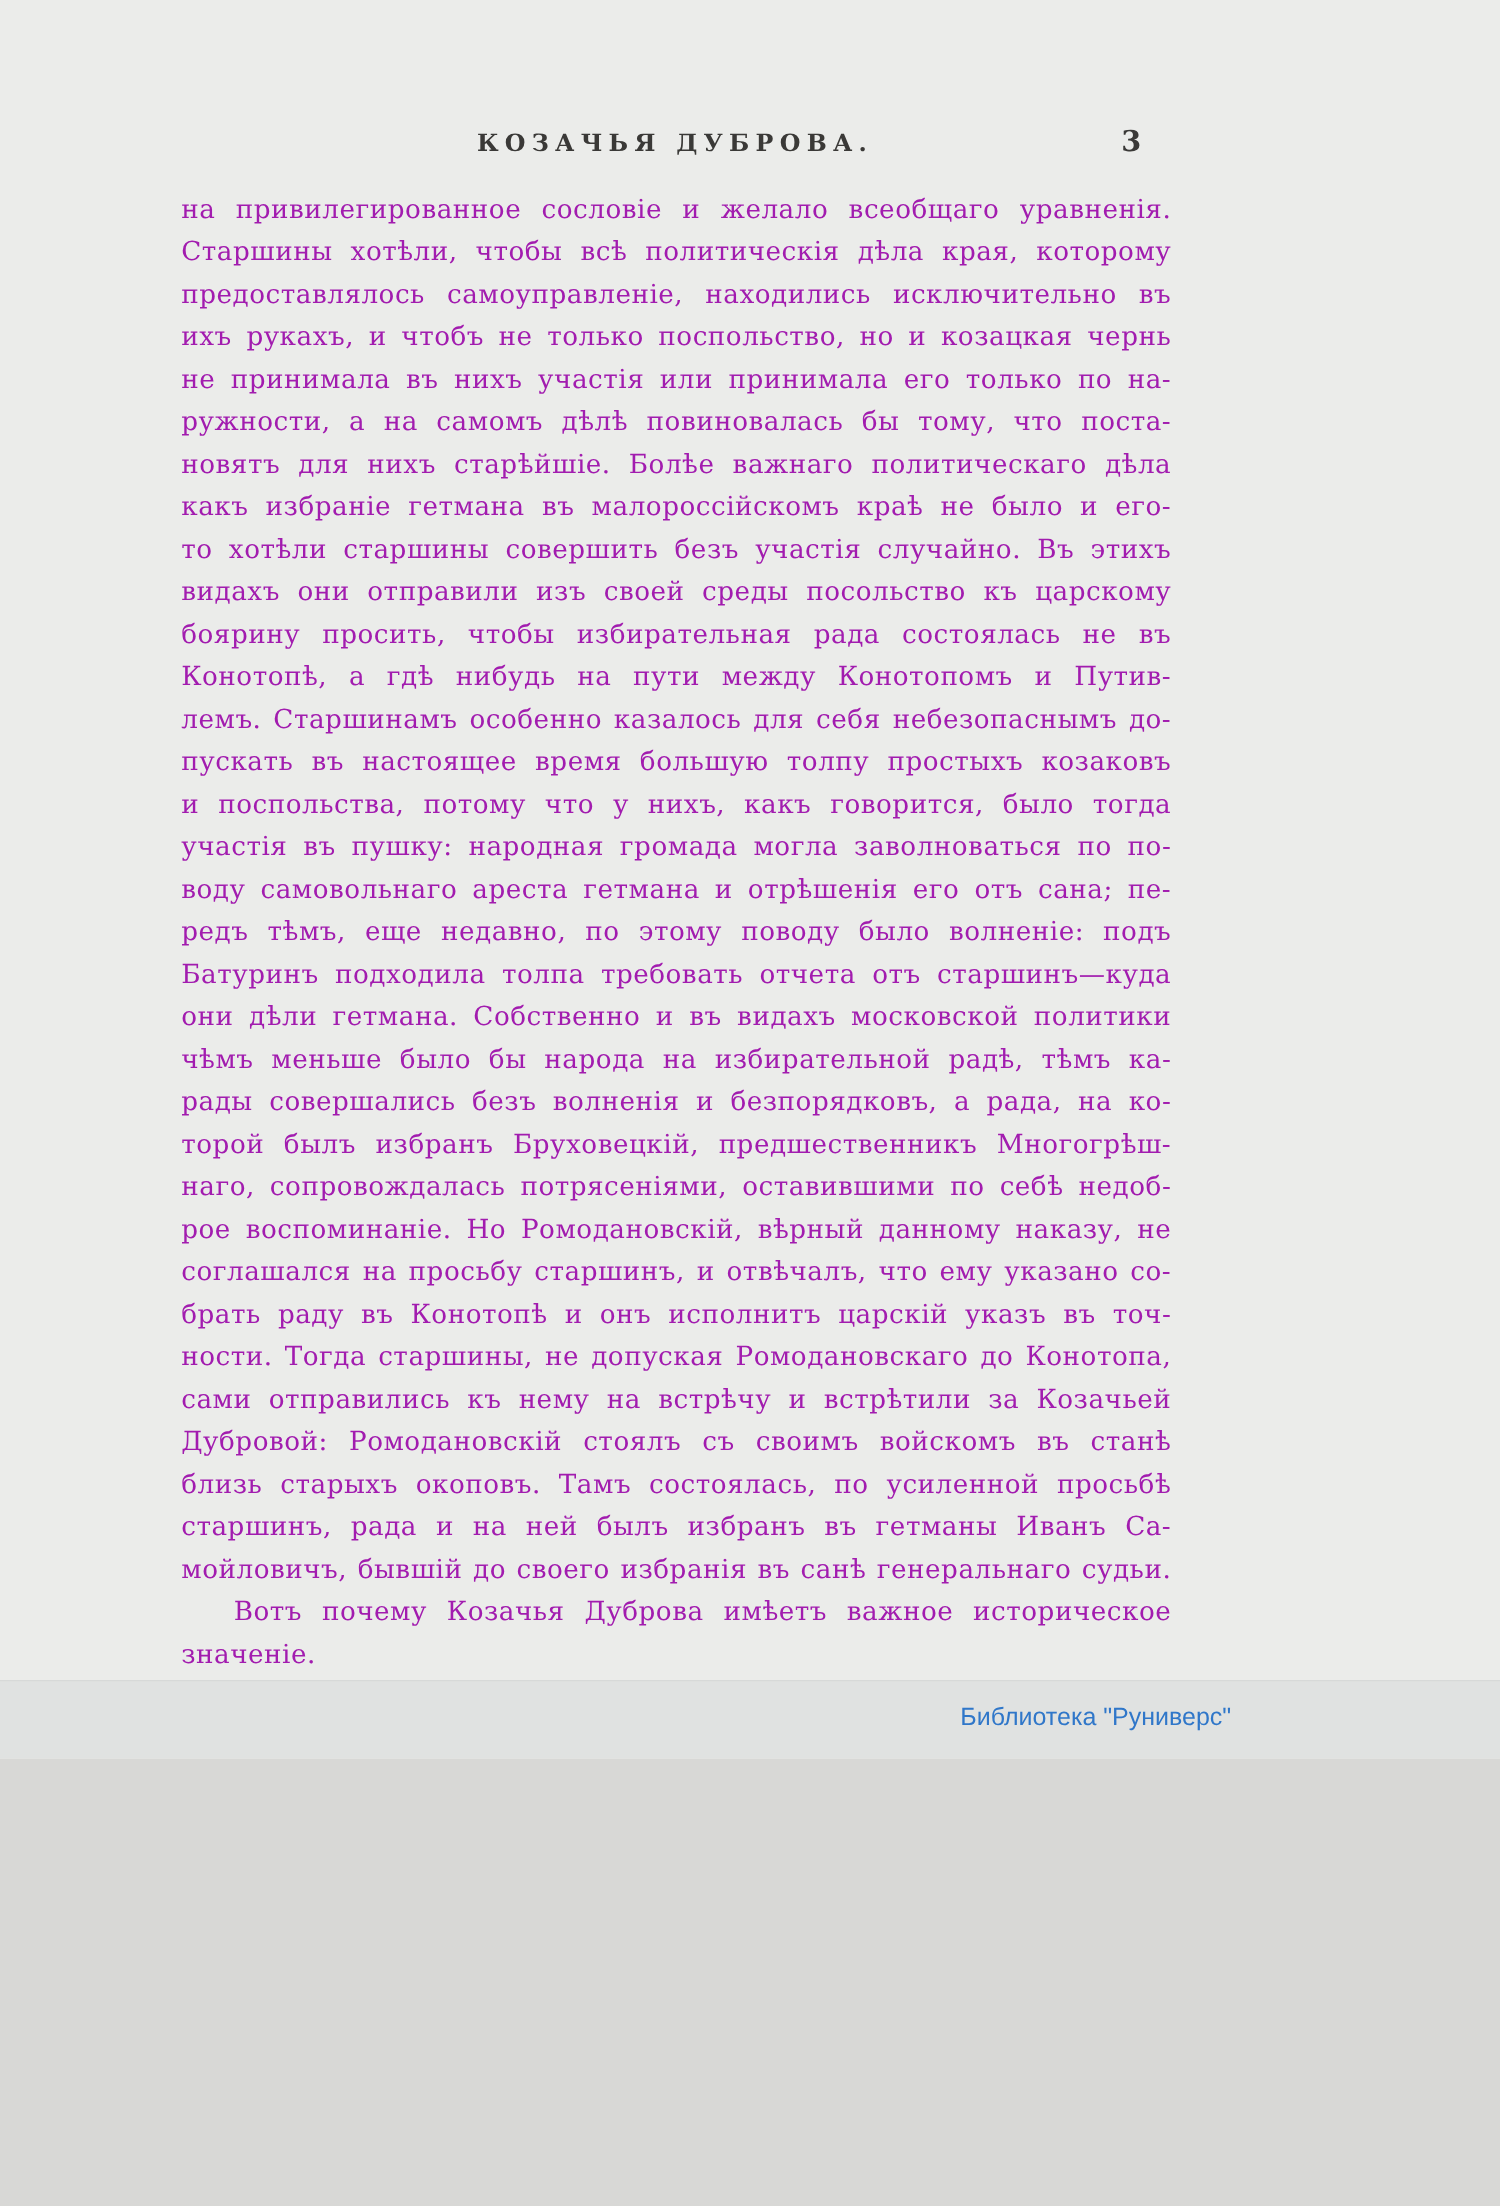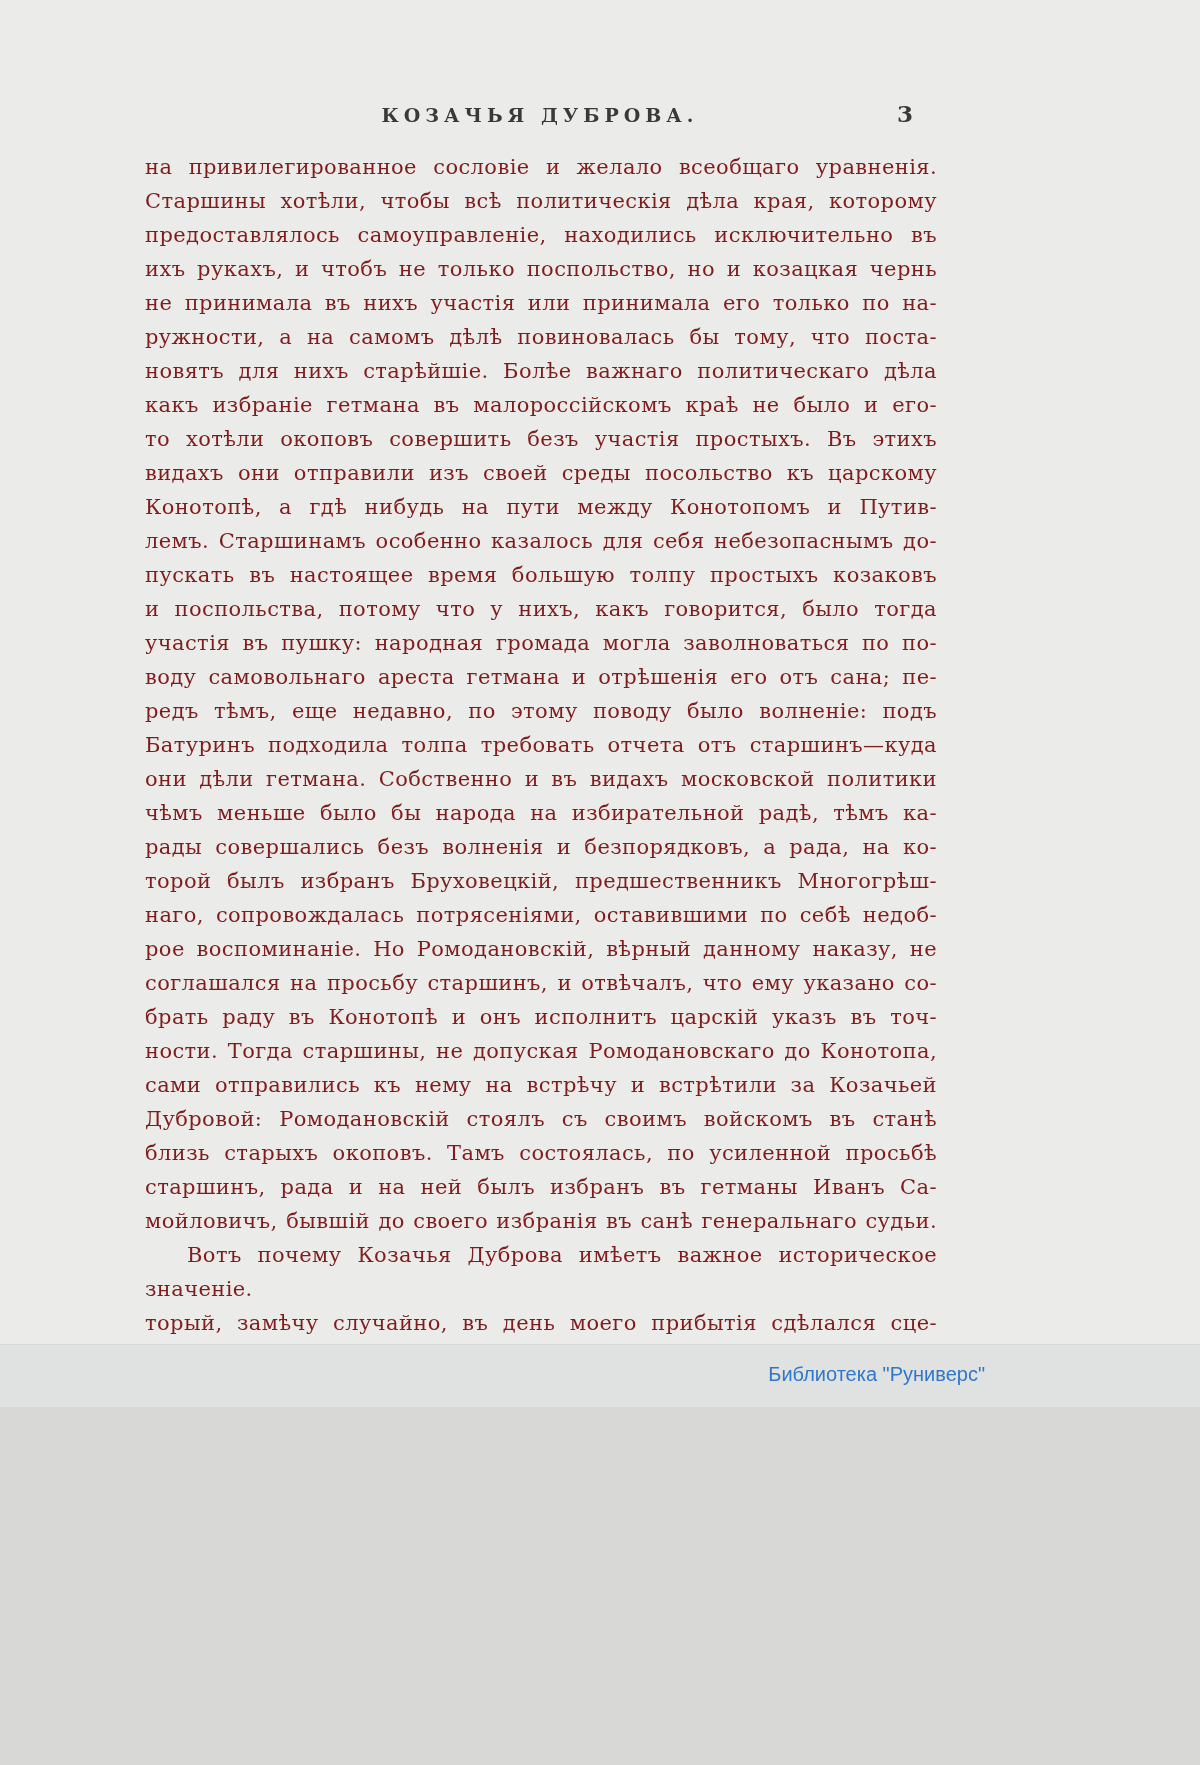--- a/index.html
+++ b/index.html
@@ -44,21 +44,21 @@
     position: absolute;
     top: 150px;
     left: 145px;
     width: 792px;
   }
   .line {
     font-size: 21px;
     line-height: 34px;
     text-align: justify;
     text-align-last: justify;
-    color: #7f1d1d;
+    color: #a21caf;
     letter-spacing: 0.4px;
   }
   .line.indent {
     text-indent: 42px;
   }
   .line.short {
     text-align: left;
     text-align-last: left;
   }
   .signature {
@@ -99,22 +99,23 @@
 
   <div class="text-block">
     <div class="line">на привилегированное сословіе и желало всеобщаго уравненія.</div>
     <div class="line">Старшины хотѣли, чтобы всѣ политическія дѣла края, которому</div>
     <div class="line">предоставлялось самоуправленіе, находились исключительно въ</div>
     <div class="line">ихъ рукахъ, и чтобъ не только поспольство, но и козацкая чернь</div>
     <div class="line">не принимала въ нихъ участія или принимала его только по на-</div>
     <div class="line">ружности, а на самомъ дѣлѣ повиновалась бы тому, что поста-</div>
     <div class="line">новятъ для нихъ старѣйшіе. Болѣе важнаго политическаго дѣла</div>
     <div class="line">какъ избраніе гетмана въ малороссійскомъ краѣ не было и его-</div>
-    <div class="line">то хотѣли окоповъ совершить безъ участія простыхъ. Въ этихъ</div>
+    <div class="line">то хотѣли старшины совершить безъ участія случайно. Въ этихъ</div>
     <div class="line">видахъ они отправили изъ своей среды посольство къ царскому</div>
+    <div class="line">боярину просить, чтобы избирательная рада состоялась не въ</div>
     <div class="line">Конотопѣ, а гдѣ нибудь на пути между Конотопомъ и Путив-</div>
     <div class="line">лемъ. Старшинамъ особенно казалось для себя небезопаснымъ до-</div>
     <div class="line">пускать въ настоящее время большую толпу простыхъ козаковъ</div>
     <div class="line">и поспольства, потому что у нихъ, какъ говорится, было тогда</div>
     <div class="line">участія въ пушку: народная громада могла заволноваться по по-</div>
     <div class="line">воду самовольнаго ареста гетмана и отрѣшенія его отъ сана; пе-</div>
     <div class="line">редъ тѣмъ, еще недавно, по этому поводу было волненіе: подъ</div>
     <div class="line">Батуринъ подходила толпа требовать отчета отъ старшинъ—куда</div>
     <div class="line">они дѣли гетмана. Собственно и въ видахъ московской политики</div>
     <div class="line">чѣмъ меньше было бы народа на избирательной радѣ, тѣмъ ка-</div>

